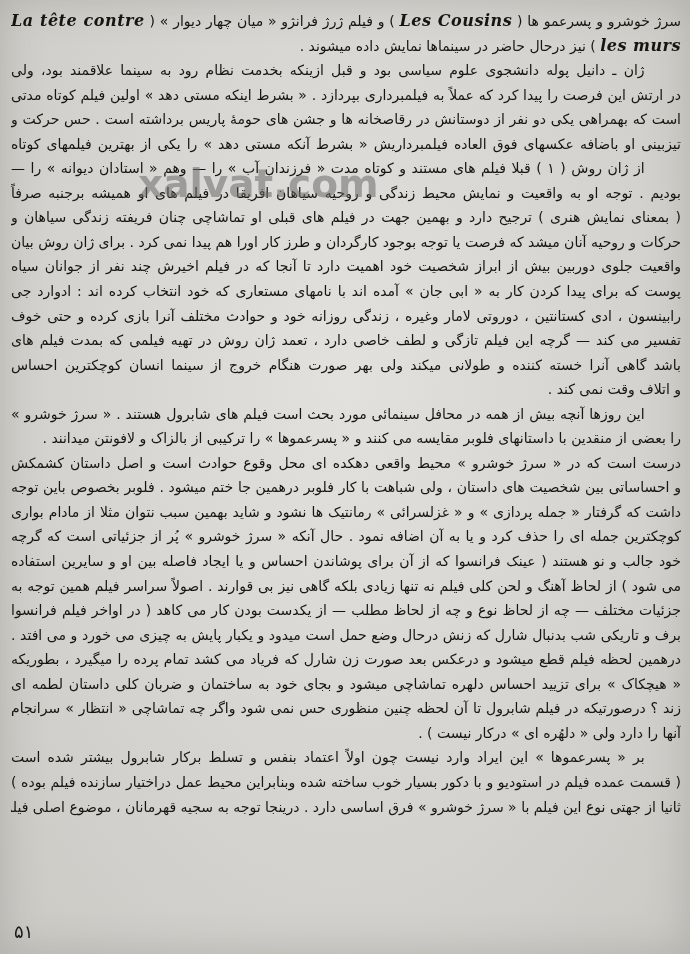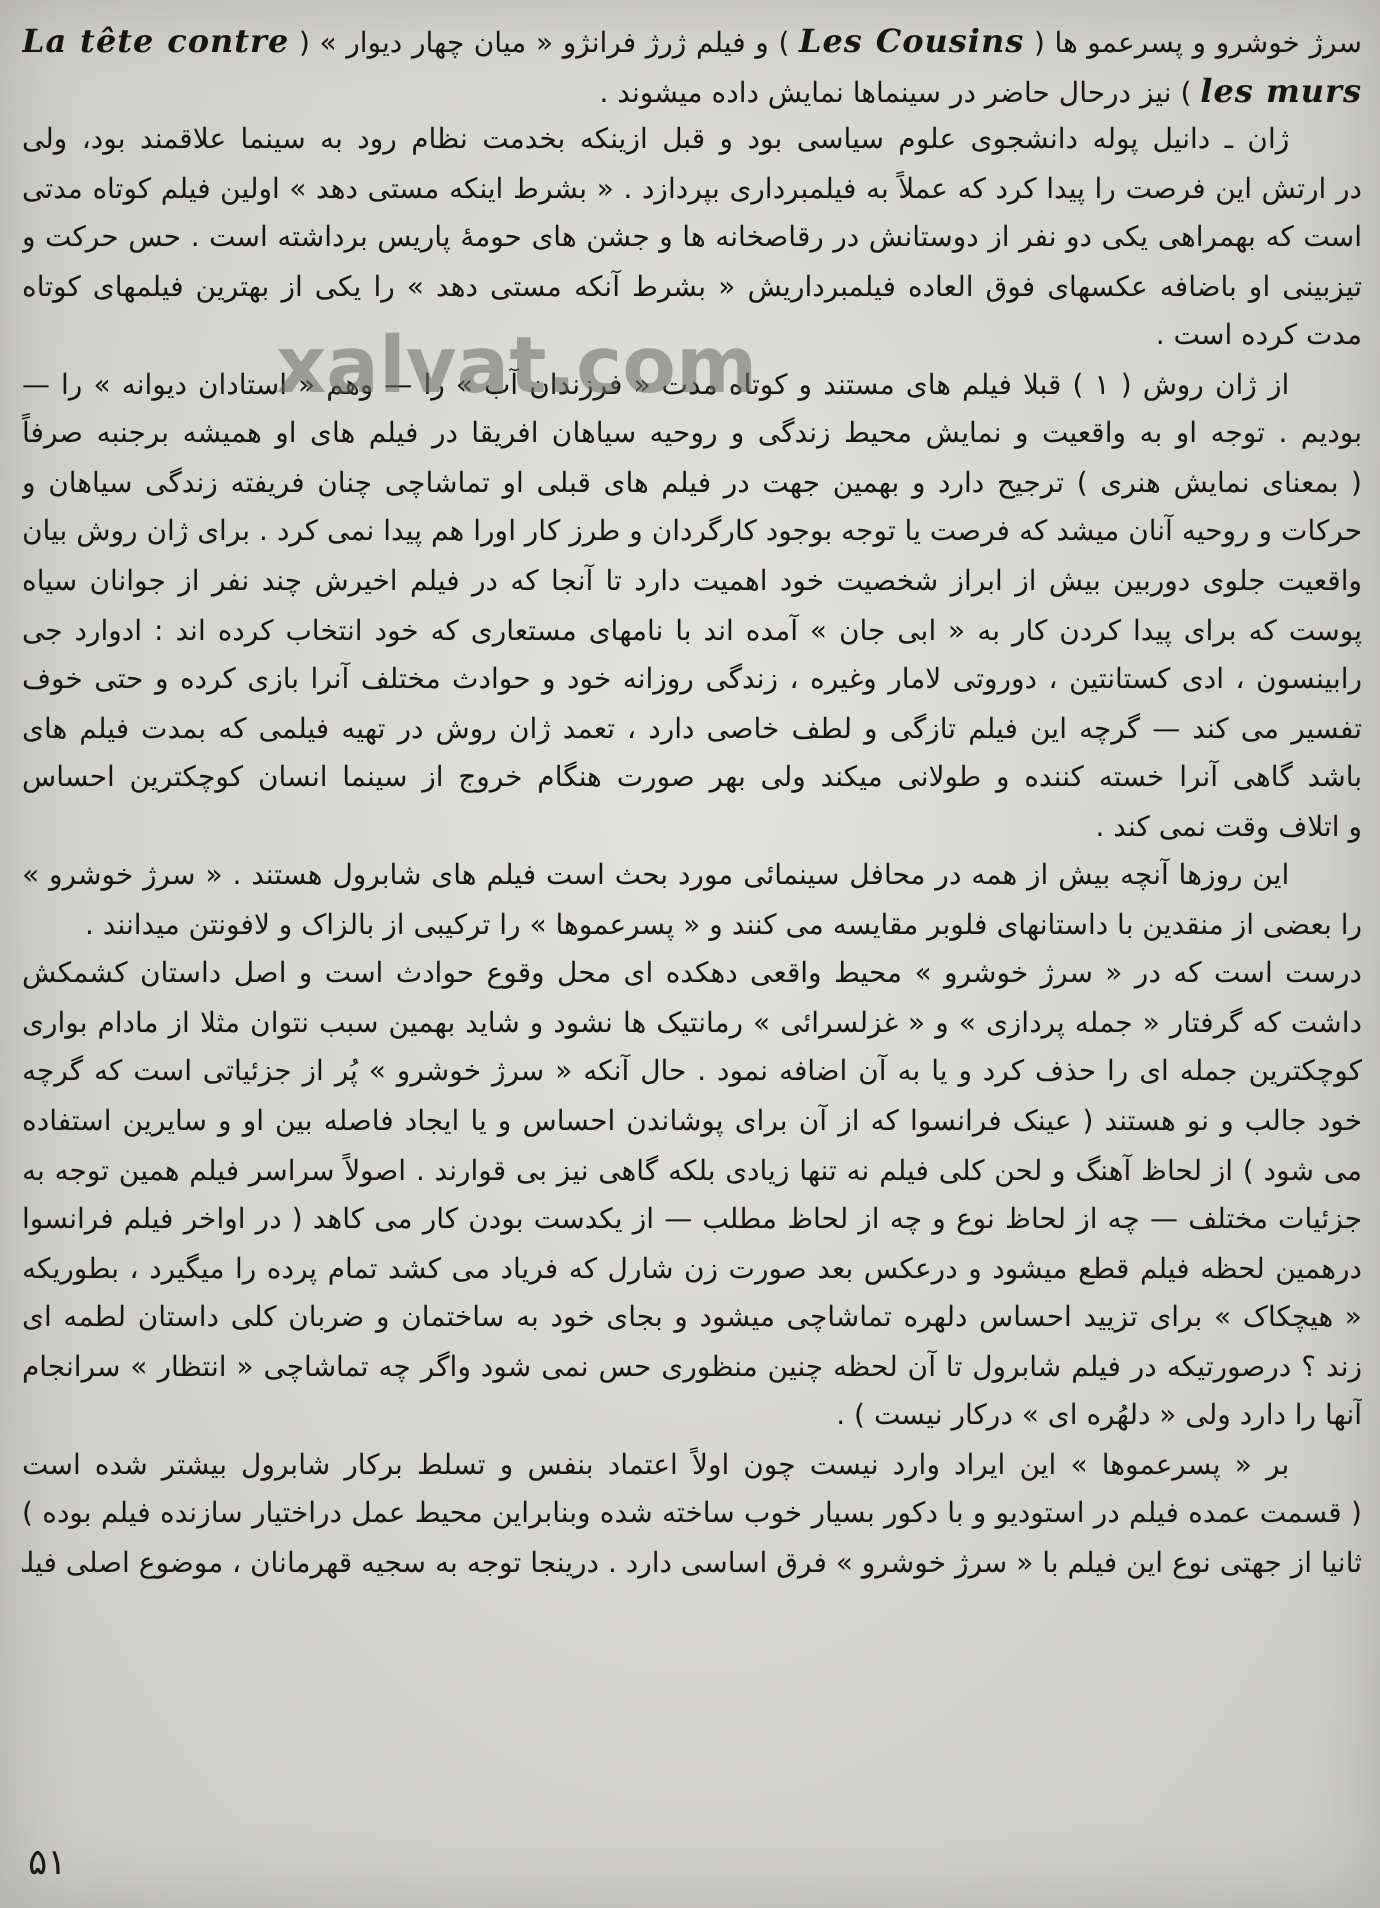--- a/index.html
+++ b/index.html
@@ -74,45 +74,46 @@
   <div class="text-block">
       <div class="para">
         <div class="line justified"><span>سرژ خوشرو و  پسرعمو ها ( </span><span class="fr">Les Cousins</span><span> ) و فیلم ژرژ فرانژو « میان چهار دیوار » ( </span><span class="fr">La tête contre</span></div>
         <div class="line last"><span class="fr">les murs</span><span> ) نیز درحال حاضر در سینماها نمایش داده میشوند .</span></div>
       </div>
       <div class="para">
         <div class="line justified indent"><span>ژان ـ دانیل پوله دانشجوی علوم سیاسی بود و قبل ازینکه بخدمت نظام رود به سینما علاقمند بود، ولی</span></div>
         <div class="line justified"><span>در ارتش این فرصت را پیدا کرد که عملاً به فیلمبرداری بپردازد . « بشرط اینکه مستی دهد » اولین فیلم کوتاه مدتی</span></div>
         <div class="line justified"><span>است که بهمراهی یکی دو نفر از دوستانش در رقاصخانه ها و جشن های حومهٔ پاریس برداشته است . حس حرکت و</span></div>
         <div class="line justified"><span>تیزبینی او باضافه عکسهای فوق العاده فیلمبرداریش « بشرط آنکه مستی دهد » را یکی از بهترین فیلمهای کوتاه</span></div>
-        <div class="line last"><span>مدت کرده است .</span></div>
       </div>
       <div class="para">
         <div class="line justified indent"><span>از ژان روش ( ۱ ) قبلا فیلم های مستند و کوتاه مدت « فرزندان آب » را — وهم « استادان دیوانه » را — دیده</span></div>
         <div class="line justified"><span>بودیم . توجه او به واقعیت و نمایش محیط زندگی و روحیه سیاهان افریقا در فیلم های او همیشه برجنبه صرفاً سینمائی</span></div>
         <div class="line justified"><span>( بمعنای نمایش هنری ) ترجیح دارد و بهمین جهت در فیلم های قبلی او تماشاچی چنان فریفته زندگی سیاهان و</span></div>
         <div class="line justified"><span>حرکات و روحیه آنان میشد که فرصت یا توجه بوجود کارگردان و طرز کار اورا هم پیدا نمی کرد . برای ژان روش بیان</span></div>
         <div class="line justified"><span>واقعیت جلوی دوربین بیش از ابراز شخصیت خود اهمیت دارد تا آنجا که در فیلم اخیرش چند نفر از جوانان سیاه</span></div>
         <div class="line justified"><span>پوست که برای پیدا کردن کار به « ابی جان » آمده اند با نامهای مستعاری که خود انتخاب کرده اند : ادوارد جی</span></div>
         <div class="line justified"><span>رابینسون ، ادی کستانتین ، دوروتی لامار وغیره ، زندگی روزانه خود و حوادث مختلف آنرا بازی کرده و حتی خوف</span></div>
         <div class="line justified"><span>تفسیر می کند — گرچه این فیلم تازگی و لطف خاصی دارد ، تعمد ژان روش در تهیه فیلمی که بمدت فیلم های معمولی</span></div>
         <div class="line justified"><span>باشد گاهی آنرا خسته کننده و طولانی میکند ولی بهر صورت هنگام خروج از سینما انسان کوچکترین احساس پشیمانی</span></div>
         <div class="line last"><span>و اتلاف وقت نمی کند .</span></div>
       </div>
       <div class="para">
         <div class="line justified indent"><span>این روزها آنچه بیش از همه در محافل سینمائی مورد بحث است فیلم های شابرول هستند . « سرژ خوشرو »</span></div>
         <div class="line last"><span>را بعضی از منقدین با داستانهای فلوبر مقایسه می کنند و « پسرعموها » را ترکیبی از بالزاک و لافونتن میدانند .</span></div>
       </div>
       <div class="para">
         <div class="line justified"><span>درست است که در « سرژ خوشرو » محیط واقعی دهکده ای محل وقوع حوادث است و اصل داستان کشمکش درونی</span></div>
+        <div class="line justified"><span>و احساساتی بین شخصیت های داستان ، ولی شباهت با کار فلوبر درهمین جا ختم میشود . فلوبر بخصوص باین توجه</span></div>
         <div class="line justified"><span>داشت که گرفتار « جمله پردازی » و « غزلسرائی » رمانتیک ها نشود و شاید بهمین سبب نتوان مثلا از مادام بواری</span></div>
         <div class="line justified"><span>کوچکترین جمله ای را حذف کرد و یا به آن اضافه نمود . حال آنکه « سرژ خوشرو » پُر از جزئیاتی است که گرچه بخودی</span></div>
         <div class="line justified"><span>خود جالب و نو هستند ( عینک فرانسوا که از آن برای پوشاندن احساس و یا ایجاد فاصله بین او و سایرین استفاده</span></div>
         <div class="line justified"><span>می شود ) از لحاظ آهنگ و لحن کلی فیلم نه تنها زیادی بلکه گاهی نیز بی قوارند . اصولاً سراسر فیلم همین توجه به</span></div>
         <div class="line justified"><span>جزئیات مختلف — چه از لحاظ نوع و چه از لحاظ مطلب — از یکدست بودن کار می کاهد ( در اواخر فیلم فرانسوا توی</span></div>
+        <div class="line justified"><span>برف و تاریکی شب بدنبال شارل که زنش درحال وضع حمل است میدود و یکبار پایش به چیزی می خورد و می افتد .</span></div>
         <div class="line justified"><span>درهمین لحظه فیلم قطع میشود و درعکس بعد صورت زن شارل که فریاد می کشد تمام پرده را میگیرد ، بطوریکه تماشاچی</span></div>
         <div class="line justified"><span>« هیچکاک » برای تزیید احساس دلهره تماشاچی میشود و بجای خود به ساختمان و ضربان کلی داستان لطمه ای نمی</span></div>
         <div class="line justified"><span>زند ؟ درصورتیکه در فیلم شابرول تا آن لحظه چنین منظوری حس نمی شود واگر چه تماشاچی « انتظار » سرانجام کار</span></div>
         <div class="line last"><span>آنها را دارد ولی « دلهُره ای » درکار نیست ) .</span></div>
       </div>
       <div class="para">
         <div class="line justified indent"><span>بر « پسرعموها » این ایراد وارد نیست چون اولاً اعتماد بنفس و تسلط برکار شابرول بیشتر شده است</span></div>
         <div class="line justified"><span>( قسمت عمده فیلم در استودیو و با دکور بسیار خوب ساخته شده وبنابراین محیط عمل دراختیار سازنده فیلم بوده ) ؛</span></div>
         <div class="line last"><span>ثانیا از جهتی نوع این فیلم با « سرژ خوشرو » فرق اساسی دارد . درینجا توجه به سجیه قهرمانان ، موضوع اصلی فیلم</span></div>
       </div>

